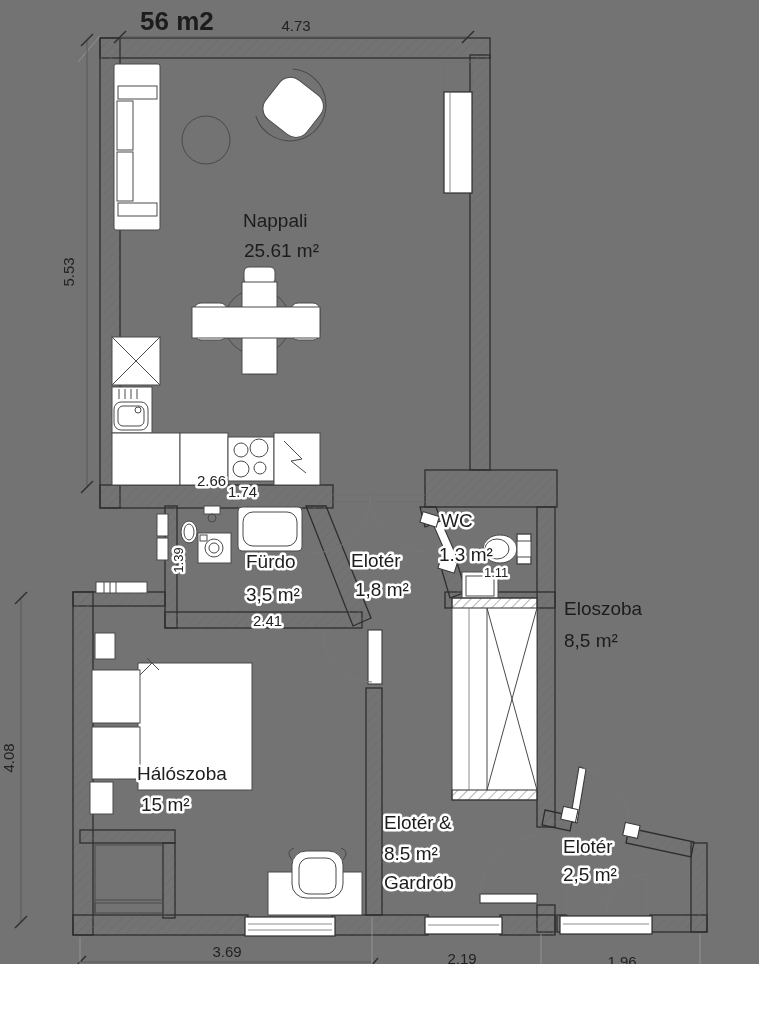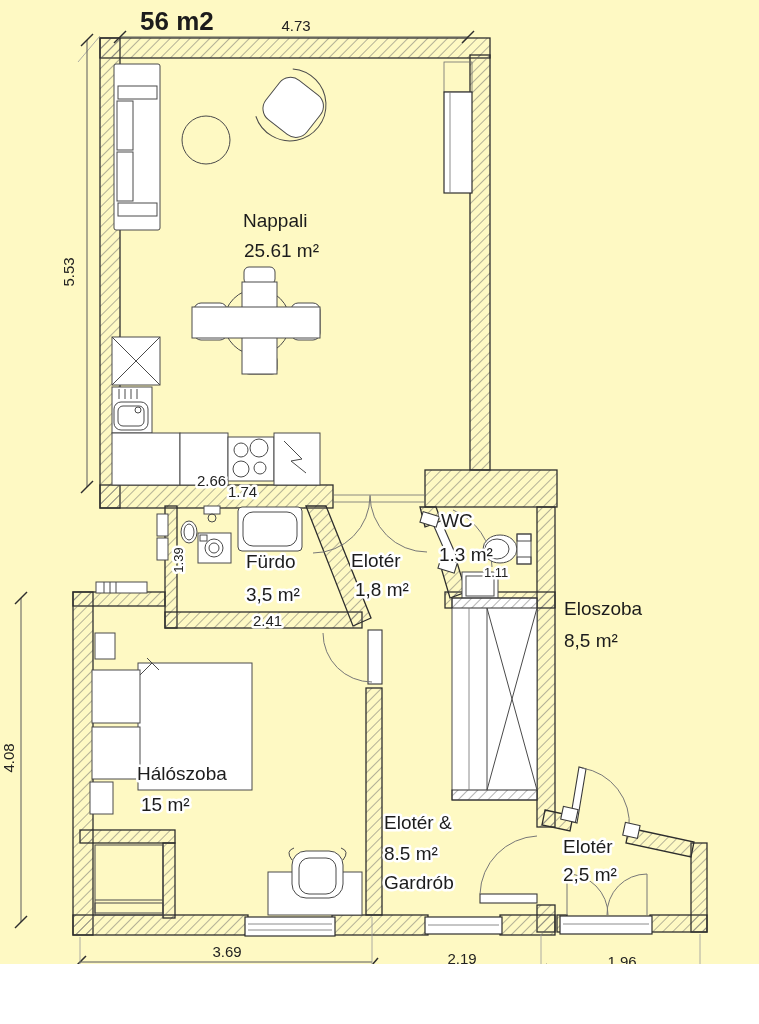--- a/index.html
+++ b/index.html
@@ -1,16 +1,16 @@
 <!DOCTYPE html>
 <html><head>
 <meta charset="utf-8">
 <style>
   html,body{margin:0;padding:0;background:#fff;}
-  .stage{position:relative;width:759px;height:964px;background:#fef9c3;overflow:hidden;}
+  .stage{position:relative;width:759px;height:964px;background:#737373;overflow:hidden;}
   svg{display:block;}
   .wall{fill:url(#hatch);stroke:#2e2e2e;stroke-width:1.3;}
   .cap{fill:url(#hatch);stroke:#2e2e2e;stroke-width:1;}
   .furn{fill:#fff;stroke:#4a4a4a;stroke-width:1;}
   .furnl{fill:none;stroke:#4a4a4a;stroke-width:1;}
   .thin{fill:none;stroke:#6f6f6f;stroke-width:0.8;}
   .door{fill:none;stroke:#777;stroke-width:1;}
   .leaf{fill:#fff;stroke:#3a3a3a;stroke-width:1.1;}
   .dimline{stroke:#5a5a5a;stroke-width:1;}
   .tick{stroke:#2e2e2e;stroke-width:1.5;}

